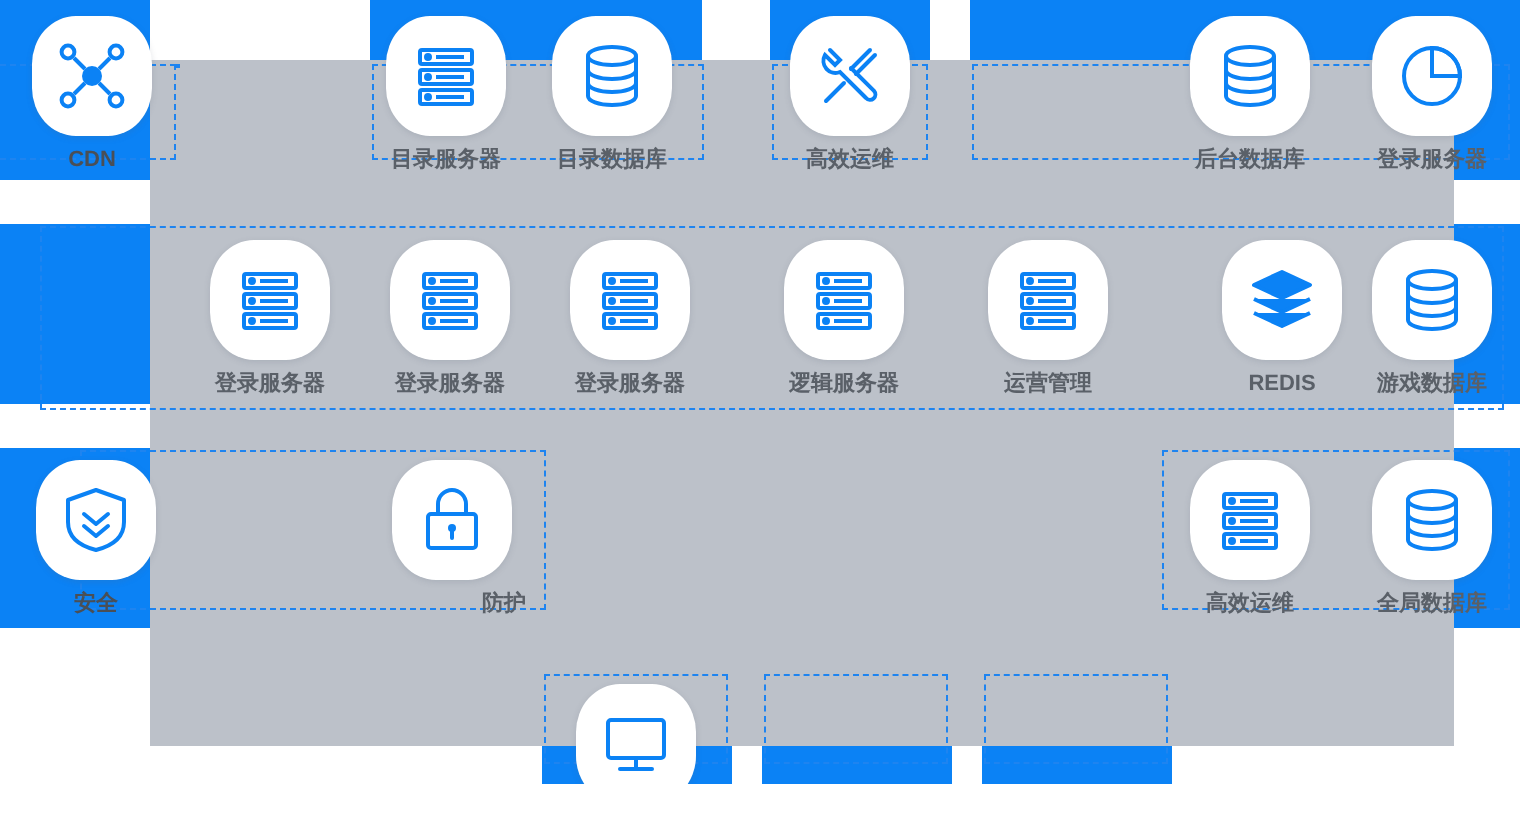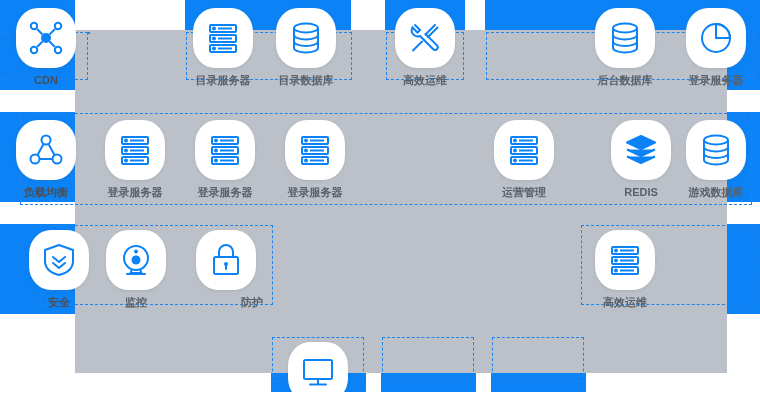--- a/index.html
+++ b/index.html
@@ -161,33 +161,20 @@
         <path d="M18 18 V4 a14 14 0 0 1 14 14 z" fill="none"></path>
         <path d="M18 4 a14 14 0 1 0 14 14 L18 18 z" fill="#0b82f5" stroke="none" opacity="0"></path>
         <circle cx="18" cy="18" r="14"></circle>
         <line x1="18" y1="18" x2="18" y2="4"></line>
         <line x1="18" y1="18" x2="32" y2="18"></line>
       </svg>
     </div>
     <div class="lbl">登录服务器</div>
   </div>
 
-  <div class="node" style="left:9px;top:120px;">
-    <div class="tile">
-      <svg width="36" height="36" viewBox="0 0 36 36" fill="none" stroke="#0b82f5" stroke-width="2">
-        <circle cx="18" cy="8" r="4.5"></circle>
-        <circle cx="7" cy="27" r="4.5"></circle>
-        <circle cx="29" cy="27" r="4.5"></circle>
-        <line x1="15.5" y1="12" x2="9.5" y2="23"></line>
-        <line x1="20.5" y1="12" x2="26.5" y2="23"></line>
-        <line x1="11.5" y1="27" x2="24.5" y2="27"></line>
-      </svg>
-    </div>
-    <div class="lbl dark">负载均衡</div>
-  </div>
 
   <div class="node" style="left:98px;top:120px;">
     <div class="tile">
       <svg width="36" height="36" viewBox="0 0 36 36" fill="none" stroke="#0b82f5" stroke-width="2">
         <rect x="5" y="5" width="26" height="7" rx="1"></rect>
           <circle cx="9" cy="8.5" r="1" fill="#0b82f5"></circle>
           <line x1="13" y1="8.5" x2="27" y2="8.5"></line>
         <rect x="5" y="15" width="26" height="7" rx="1"></rect>
           <circle cx="9" cy="18.5" r="1" fill="#0b82f5"></circle>
           <line x1="13" y1="18.5" x2="27" y2="18.5"></line>
@@ -226,20 +213,36 @@
           <circle cx="9" cy="18.5" r="1" fill="#0b82f5"></circle>
           <line x1="13" y1="18.5" x2="27" y2="18.5"></line>
         <rect x="5" y="25" width="26" height="7" rx="1"></rect>
           <circle cx="9" cy="28.5" r="1" fill="#0b82f5"></circle>
           <line x1="13" y1="28.5" x2="27" y2="28.5"></line>
       </svg>
     </div>
     <div class="lbl">登录服务器</div>
   </div>
 
+  <div class="node" style="left:385px;top:120px;">
+    <div class="tile">
+      <svg width="36" height="36" viewBox="0 0 36 36" fill="none" stroke="#0b82f5" stroke-width="2">
+        <rect x="5" y="5" width="26" height="7" rx="1"></rect>
+          <circle cx="9" cy="8.5" r="1" fill="#0b82f5"></circle>
+          <line x1="13" y1="8.5" x2="27" y2="8.5"></line>
+        <rect x="5" y="15" width="26" height="7" rx="1"></rect>
+          <circle cx="9" cy="18.5" r="1" fill="#0b82f5"></circle>
+          <line x1="13" y1="18.5" x2="27" y2="18.5"></line>
+        <rect x="5" y="25" width="26" height="7" rx="1"></rect>
+          <circle cx="9" cy="28.5" r="1" fill="#0b82f5"></circle>
+          <line x1="13" y1="28.5" x2="27" y2="28.5"></line>
+      </svg>
+    </div>
+    <div class="lbl">逻辑服务器</div>
+  </div>
 
   <div class="node" style="left:487px;top:120px;">
     <div class="tile">
       <svg width="36" height="36" viewBox="0 0 36 36" fill="none" stroke="#0b82f5" stroke-width="2">
         <rect x="5" y="5" width="26" height="7" rx="1"></rect>
           <circle cx="9" cy="8.5" r="1" fill="#0b82f5"></circle>
           <line x1="13" y1="8.5" x2="27" y2="8.5"></line>
         <rect x="5" y="15" width="26" height="7" rx="1"></rect>
           <circle cx="9" cy="18.5" r="1" fill="#0b82f5"></circle>
           <line x1="13" y1="18.5" x2="27" y2="18.5"></line>
@@ -267,43 +270,31 @@
       <svg width="34" height="36" viewBox="0 0 34 36" fill="none" stroke="#0b82f5" stroke-width="2">
         <ellipse cx="17" cy="8" rx="12" ry="4.5"></ellipse>
         <path d="M5 8 V28 a12 4.5 0 0 0 24 0 V8"></path>
         <path d="M5 15 a12 4.5 0 0 0 24 0"></path>
         <path d="M5 21.5 a12 4.5 0 0 0 24 0"></path>
       </svg>
     </div>
     <div class="lbl">游戏数据库</div>
   </div>
 
-  <div class="node" style="left:22px;top:230px;">
+  <div class="node" style="left:11px;top:230px;">
     <div class="tile">
       <svg width="34" height="36" viewBox="0 0 34 36" fill="none" stroke="#0b82f5" stroke-width="2" stroke-linejoin="round" stroke-linecap="round">
         <path d="M17 3 L31 8 V19 c0 8 -6 12 -14 14 C9 31 3 27 3 19 V8 z"></path>
         <polyline points="11,15 17,20 23,15"></polyline>
         <polyline points="11,21 17,26 23,21"></polyline>
       </svg>
     </div>
     <div class="lbl dark">安全</div>
   </div>
 
-  <div class="node" style="left:99px;top:230px;">
-    <div class="tile">
-      <svg width="36" height="36" viewBox="0 0 36 36" fill="none" stroke="#0b82f5" stroke-width="2">
-        <circle cx="18" cy="16" r="12"></circle>
-        <circle cx="18" cy="18" r="4.5" fill="#0b82f5" stroke="none"></circle>
-        <circle cx="18" cy="9.5" r="2" fill="#0b82f5" stroke="none"></circle>
-        <path d="M14 27 l-1.5 4 h11 l-1.5 -4"></path>
-        <line x1="9" y1="32" x2="27" y2="32" stroke-linecap="round"></line>
-      </svg>
-    </div>
-    <div class="lbl">监控</div>
-  </div>
 
   <div class="node" style="left:189px;top:230px;text-align:right;">
     <div class="tile">
       <svg width="34" height="36" viewBox="0 0 34 36" fill="none" stroke="#0b82f5" stroke-width="2" stroke-linejoin="round">
         <path d="M10 15 V10 a7 7 0 0 1 14 0 V15"></path>
         <rect x="5" y="15" width="24" height="17" rx="1.5"></rect>
         <circle cx="17" cy="22" r="2" fill="#0b82f5" stroke="none"></circle>
         <line x1="17" y1="23" x2="17" y2="27" stroke-linecap="round"></line>
       </svg>
     </div>
@@ -320,20 +311,31 @@
           <circle cx="9" cy="18.5" r="1" fill="#0b82f5"></circle>
           <line x1="13" y1="18.5" x2="27" y2="18.5"></line>
         <rect x="5" y="25" width="26" height="7" rx="1"></rect>
           <circle cx="9" cy="28.5" r="1" fill="#0b82f5"></circle>
           <line x1="13" y1="28.5" x2="27" y2="28.5"></line>
       </svg>
     </div>
     <div class="lbl">高效运维</div>
   </div>
 
+  <div class="node" style="left:679px;top:230px;">
+    <div class="tile">
+      <svg width="34" height="36" viewBox="0 0 34 36" fill="none" stroke="#0b82f5" stroke-width="2">
+        <ellipse cx="17" cy="8" rx="12" ry="4.5"></ellipse>
+        <path d="M5 8 V28 a12 4.5 0 0 0 24 0 V8"></path>
+        <path d="M5 15 a12 4.5 0 0 0 24 0"></path>
+        <path d="M5 21.5 a12 4.5 0 0 0 24 0"></path>
+      </svg>
+    </div>
+    <div class="lbl">全局数据库</div>
+  </div>
 
   <div class="node" style="left:281px;top:342px;">
     <div class="tile">
       <svg width="36" height="36" viewBox="0 0 36 36" fill="none" stroke="#0b82f5" stroke-width="2" stroke-linecap="round">
         <rect x="4" y="6" width="28" height="19" rx="1.5"></rect>
         <line x1="18" y1="25" x2="18" y2="30"></line>
         <line x1="10" y1="30.5" x2="26" y2="30.5"></line>
       </svg>
     </div>
     <div class="lbl">PC</div>

